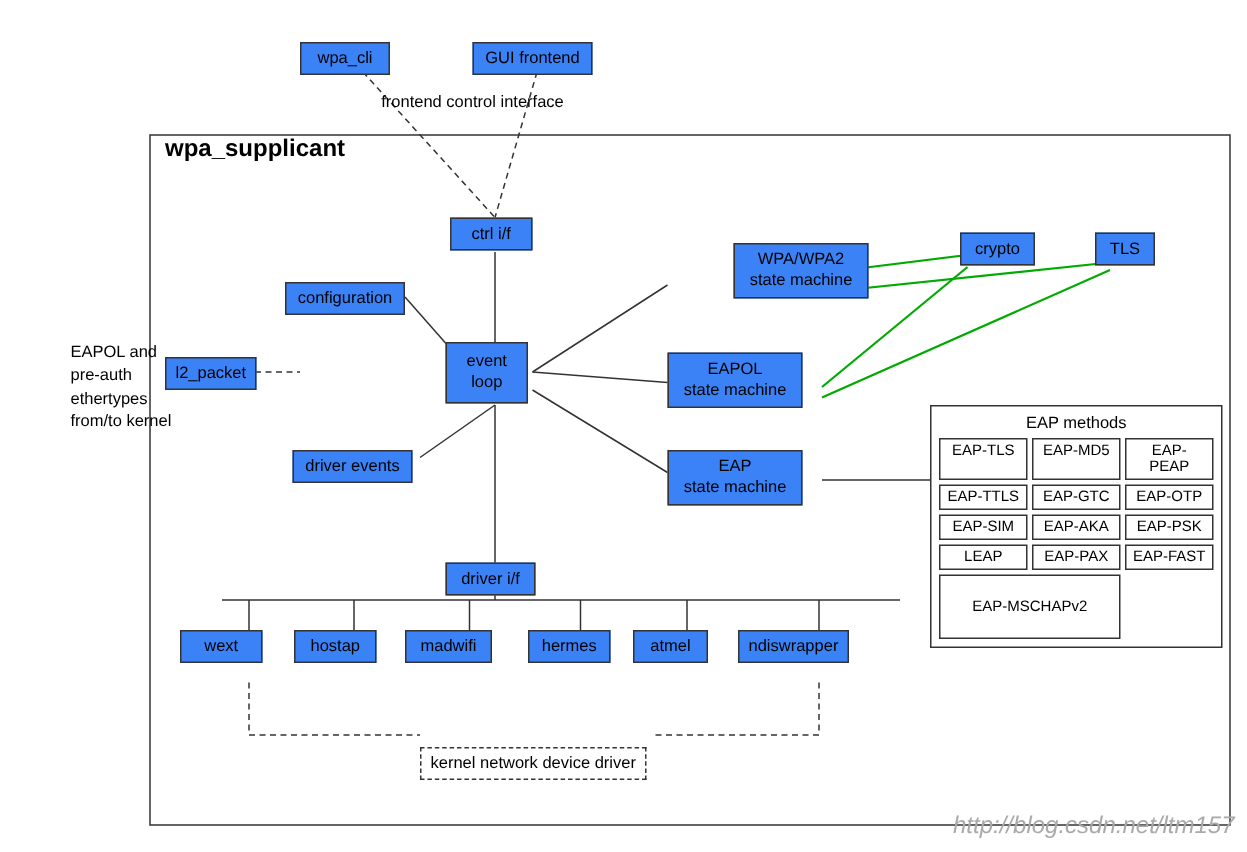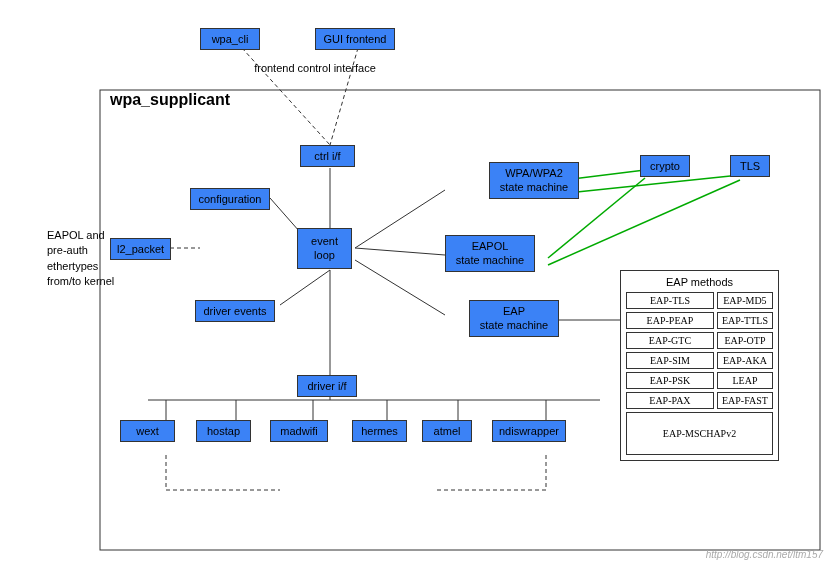--- a/index.html
+++ b/index.html
@@ -64,23 +64,22 @@
     }
 
     .eap-methods-title {
       text-align: center;
       font-size: 11px;
       margin-bottom: 4px;
     }
 
     .eap-grid {
       display: grid;
-      grid-template-columns: 1fr;
+      grid-template-columns: 1fr 1fr 1fr;
       gap: 3px;
-      font-family: Liberation Serif, serif;
     }
 
     .eap-item {
       border: 1px solid #333;
       text-align: center;
       padding: 2px 4px;
       font-size: 10px;
     }
 
     .eap-item-wide {
@@ -88,21 +87,21 @@
       text-align: center;
       padding: 15px 4px;
       font-size: 10px;
       grid-column: span 2;
     }
 
     .watermark {
       position: absolute;
       bottom: 8px;
       right: 8px;
-      font-size: 10px;
+      font-size: 16px;
       color: #aaa;
       font-style: italic;
     }
   </style>
 </head>
 <body>
 
 <div class="diagram-container">
 
   <svg class="connections-svg">
@@ -186,21 +185,21 @@
   </div>
 
   <div class="box" style="left:445px; top:162px; min-width:90px;margin-left:44px;">
     <span>WPA/WPA2<br>state machine</span>
   </div>
 
   <div class="box" style="left:445px; top:235px; min-width:90px;">
     <span>EAPOL<br>state machine</span>
   </div>
 
-  <div class="box" style="left:445px; top:300px; min-width:90px;margin-left:24px;">
+  <div class="box" style="left:445px; top:300px; min-width:90px;">
     <span>EAP<br>state machine</span>
   </div>
 
   <div class="box" style="left:195px; top:300px; min-width:80px;">
     <span>driver events</span>
   </div>
 
   <div class="box" style="left:297px; top:375px; min-width:60px;">
     <span>driver i/f</span>
   </div>
@@ -233,22 +232,25 @@
   <div class="box" style="left:352px; top:420px; min-width:55px;">
     <span>hermes</span>
   </div>
   <div class="box" style="left:422px; top:420px; min-width:50px;">
     <span>atmel</span>
   </div>
   <div class="box" style="left:492px; top:420px; min-width:72px;">
     <span>ndiswrapper</span>
   </div>
 
-
-  <div class="eap-methods-box" style="left:620px; top:270px; width:159px;">
+  <div class="box-dashed" style="left:280px; top:498px; min-width:150px;">
+    <span>kernel network device driver</span>
+  </div>
+
+  <div class="eap-methods-box" style="left:620px; top:270px; width:195px;">
     <div class="eap-methods-title">
       <span>EAP methods</span>
     </div>
     <div class="eap-grid">
       <div class="eap-item">EAP-TLS</div>
       <div class="eap-item">EAP-MD5</div>
       <div class="eap-item">EAP-PEAP</div>
       <div class="eap-item">EAP-TTLS</div>
       <div class="eap-item">EAP-GTC</div>
       <div class="eap-item">EAP-OTP</div>

